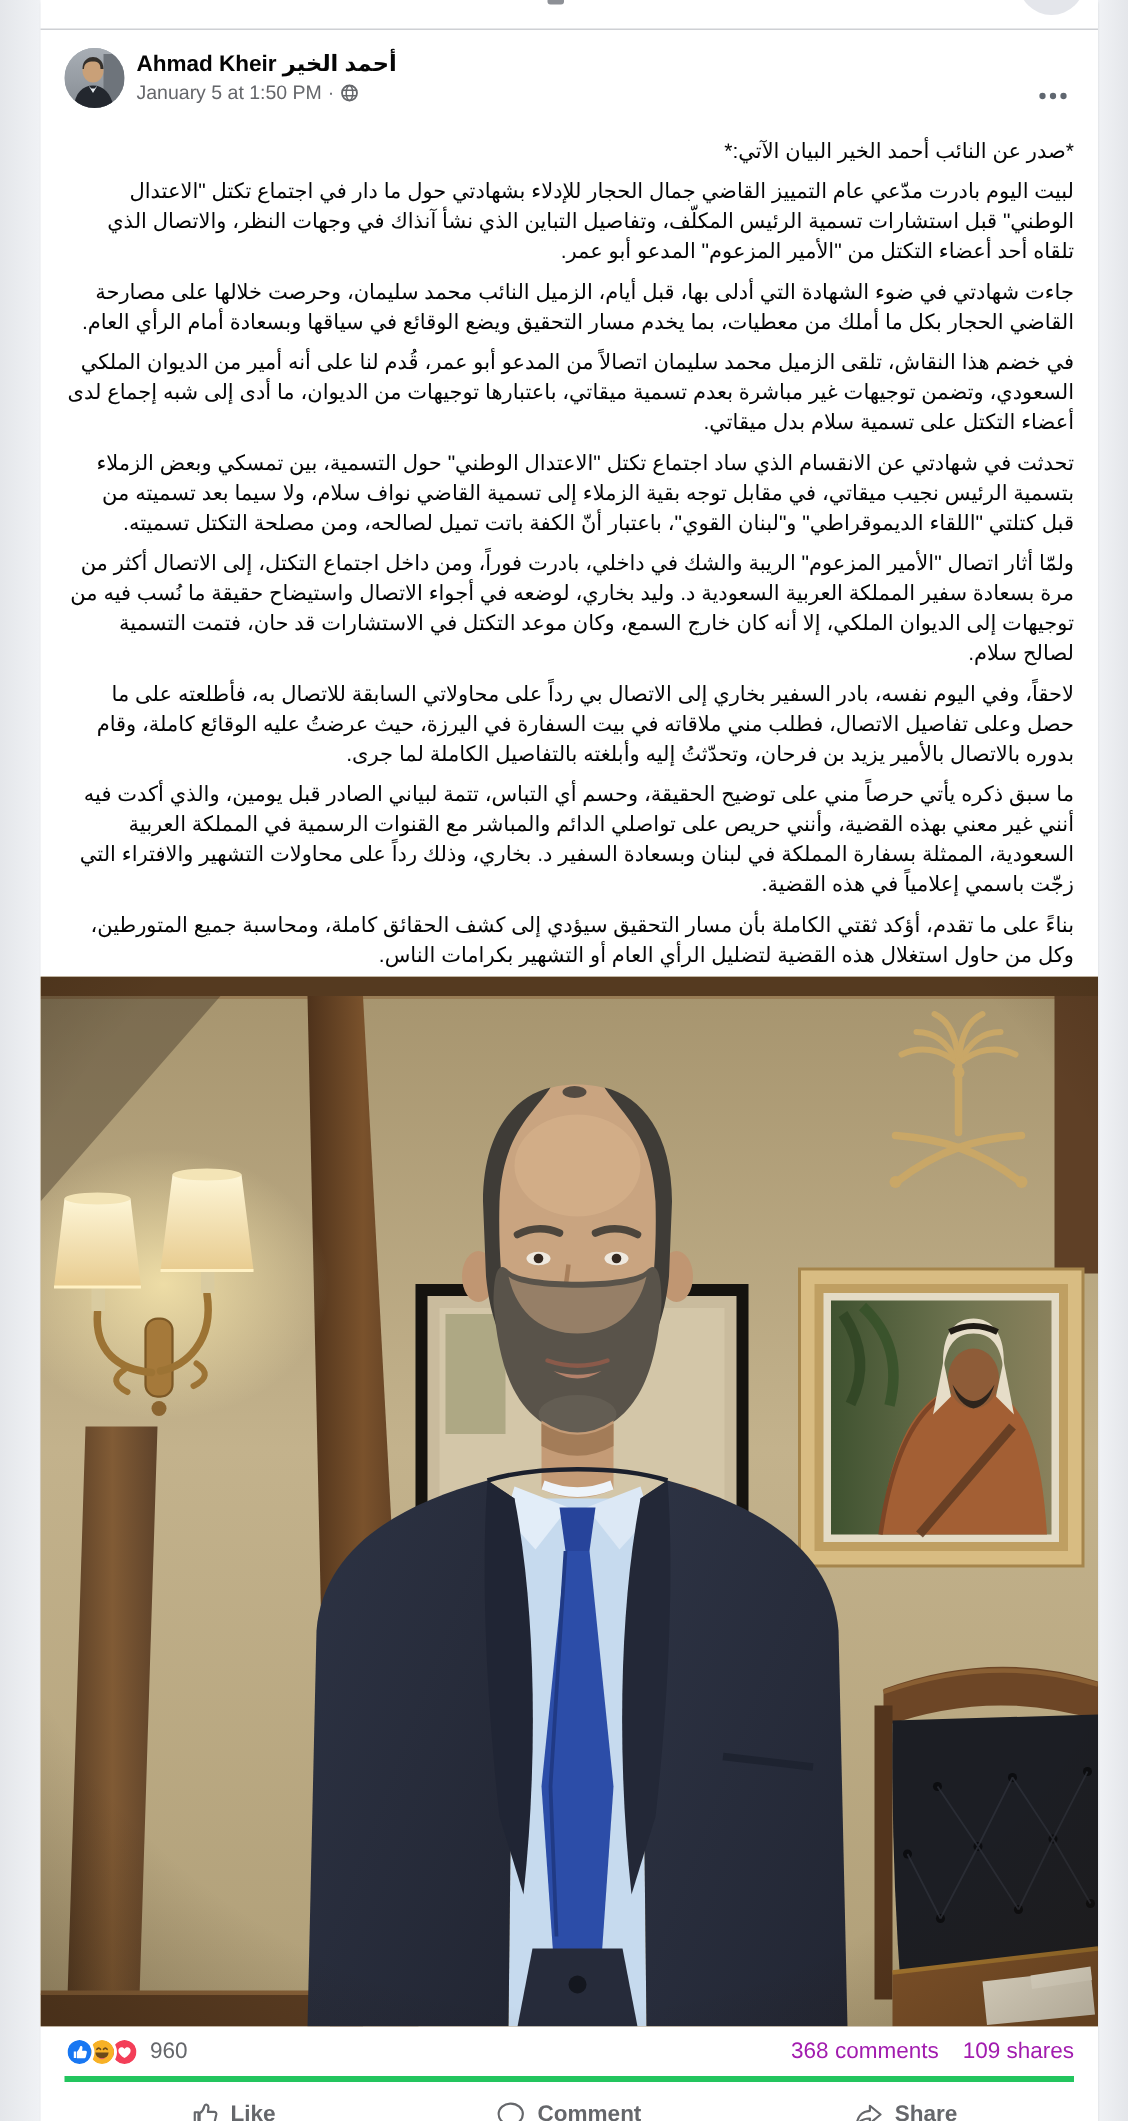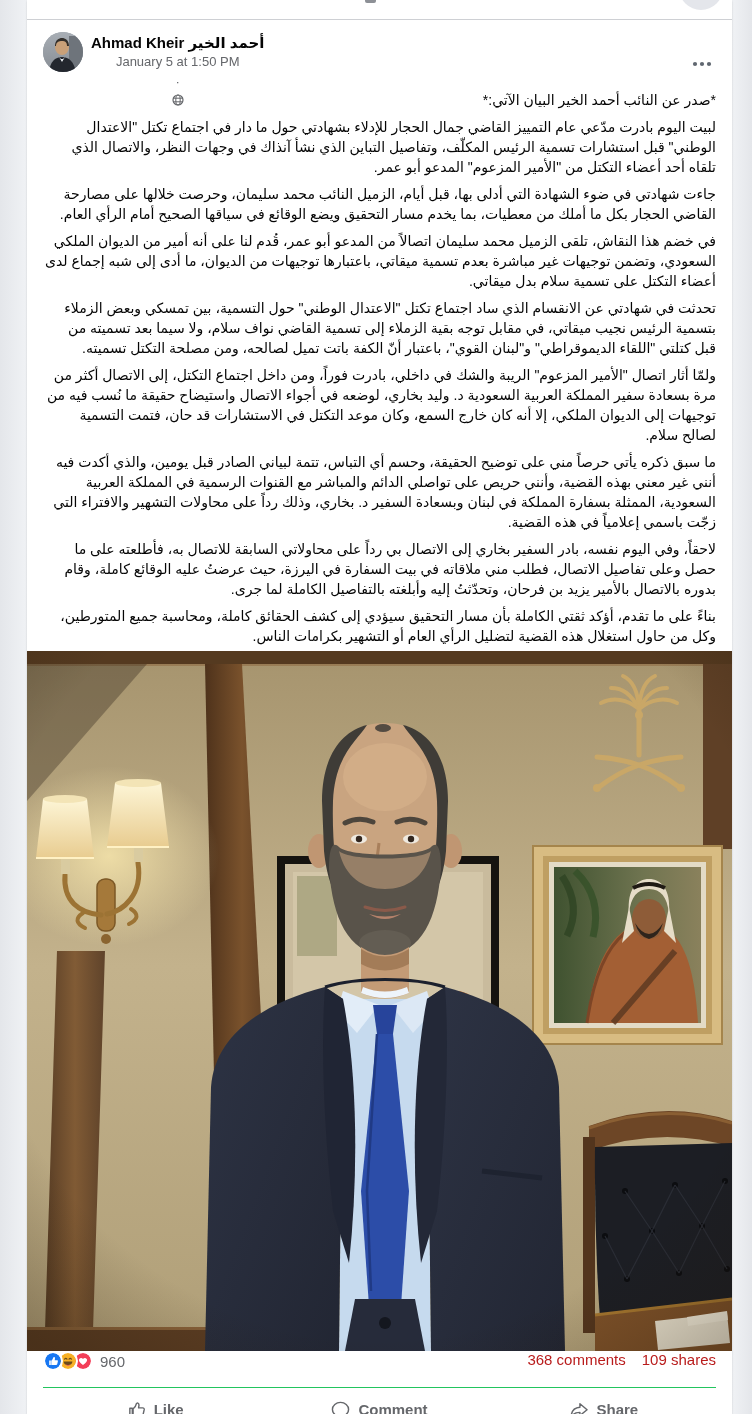--- a/index.html
+++ b/index.html
@@ -23,45 +23,45 @@
   .partial-text {
     position:absolute; left:338px; top:0; width:11px; height:3px;
     background:#8d9096; border-radius:0 0 2px 2px;
   }
   
   .post-header { position:relative; display:flex; padding:12px 16px 0; gap:8px; height:61px; }
   .avatar { width:40px; height:40px; border-radius:50%; overflow:hidden; flex:0 0 40px; background:#98a0a8; cursor:pointer; }
   .avatar svg { display:block; }
   .author-block { padding-top:1px; }
   .author-name { font-size:15px; font-weight:bold; color:#050505; line-height:19px; cursor:pointer; }
-  .meta-row { display:flex; align-items:center; gap:4px; margin-top:2px; color:#65676b; font-size:13px; line-height:16px;flex-direction:column; }
+  .meta-row { display:flex; align-items:center; gap:4px; margin-top:2px; color:#65676b; font-size:13px; line-height:16px; }
   .options-btn {
     position:absolute; right:12px; top:26px; width:36px; height:36px; border:none; background:transparent;
     display:flex; align-items:center; justify-content:center; border-radius:50%; cursor:pointer;
   }
   
   .post-text { height:570px; overflow:hidden; padding:9px 16px 0; }
   .post-text p {
     direction:rtl; unicode-bidi:plaintext;
     font-size:14px; line-height:20px; color:#050505; margin:0 0 7px;
   }
   
   .photo-wrap { height:700px; overflow:hidden; cursor:pointer; background:#b3a183; }
   .photo-wrap svg { display:block; }
   
   .engagement { padding:0 16px; }
-  .stats { height:37px; display:flex; align-items:flex-start; justify-content:space-between; border-bottom:1px solid #22c55e;gap:36px; }
+  .stats { height:37px; display:flex; align-items:center; justify-content:space-between; border-bottom:4px solid #22c55e;gap:36px; }
   .reactions-left { display:flex; align-items:center; cursor:pointer; }
   .rx { width:20px; height:20px; border-radius:50%; border:2px solid #fff; position:relative; }
   .rx svg { display:block; border-radius:50%; }
   .rx.like { z-index:3; }
   .rx.haha { z-index:2; margin-left:-5px; }
   .rx.love { z-index:1; margin-left:-5px; }
   .rx-count { margin-left:7px; font-size:15px; color:#65676b; }
-  .stats-right { display:flex; gap:16px; font-size:15px; color:#b91c1c; }
+  .stats-right { display:flex; gap:16px; font-size:15px; color:#a21caf; }
   .stats-right span { cursor:pointer; }
   .actions { display:flex; padding-top:4px; }
   .action-btn {
     flex:1; display:flex; align-items:center; justify-content:center; gap:8px;
     height:34px; border:none; background:transparent; border-radius:4px;
     color:#65676b; font-size:15px; font-weight:bold; font-family:inherit; cursor:pointer;
   }
   .action-btn svg { flex:0 0 auto; }
 </style>
 </head>
@@ -108,26 +108,26 @@
         <circle cx="3" cy="3" r="2.1" fill="#606770"></circle>
         <circle cx="10" cy="3" r="2.1" fill="#606770"></circle>
         <circle cx="17" cy="3" r="2.1" fill="#606770"></circle>
       </svg>
     </button>
   </div>
 
   <div class="post-text">
     <p>*صدر عن النائب أحمد الخير البيان الآتي:*</p>
     <p>لبيت اليوم بادرت مدّعي عام التمييز القاضي جمال الحجار للإدلاء بشهادتي حول ما دار في اجتماع تكتل "الاعتدال الوطني" قبل استشارات تسمية الرئيس المكلّف، وتفاصيل التباين الذي نشأ آنذاك في وجهات النظر، والاتصال الذي تلقاه أحد أعضاء التكتل من "الأمير المزعوم" المدعو أبو عمر.</p>
-    <p>جاءت شهادتي في ضوء الشهادة التي أدلى بها، قبل أيام، الزميل النائب محمد سليمان، وحرصت خلالها على مصارحة القاضي الحجار بكل ما أملك من معطيات، بما يخدم مسار التحقيق ويضع الوقائع في سياقها الصحيح أمام الرأي العام.</p>
+    <p>جاءت شهادتي في ضوء الشهادة التي أدلى بها، قبل أيام، الزميل النائب محمد سليمان، وحرصت خلالها على مصارحة القاضي الحجار بكل ما أملك من معطيات، بما يخدم مسار التحقيق ويضع الوقائع في سياقها وبسعادة أمام الرأي العام.</p>
     <p>في خضم هذا النقاش، تلقى الزميل محمد سليمان اتصالاً من المدعو أبو عمر، قُدم لنا على أنه أمير من الديوان الملكي السعودي، وتضمن توجيهات غير مباشرة بعدم تسمية ميقاتي، باعتبارها توجيهات من الديوان، ما أدى إلى شبه إجماع لدى أعضاء التكتل على تسمية سلام بدل ميقاتي.</p>
     <p>تحدثت في شهادتي عن الانقسام الذي ساد اجتماع تكتل "الاعتدال الوطني" حول التسمية، بين تمسكي وبعض الزملاء بتسمية الرئيس نجيب ميقاتي، في مقابل توجه بقية الزملاء إلى تسمية القاضي نواف سلام، ولا سيما بعد تسميته من قبل كتلتي "اللقاء الديموقراطي" و"لبنان القوي"، باعتبار أنّ الكفة باتت تميل لصالحه، ومن مصلحة التكتل تسميته.</p>
     <p>ولمّا أثار اتصال "الأمير المزعوم" الريبة والشك في داخلي، بادرت فوراً، ومن داخل اجتماع التكتل، إلى الاتصال أكثر من مرة بسعادة سفير المملكة العربية السعودية د. وليد بخاري، لوضعه في أجواء الاتصال واستيضاح حقيقة ما نُسب فيه من توجيهات إلى الديوان الملكي، إلا أنه كان خارج السمع، وكان موعد التكتل في الاستشارات قد حان، فتمت التسمية لصالح سلام.</p>
+    <p>لاحقاً، وفي اليوم نفسه، بادر السفير بخاري إلى الاتصال بي رداً على محاولاتي السابقة للاتصال به، فأطلعته على ما حصل وعلى تفاصيل الاتصال، فطلب مني ملاقاته في بيت السفارة في اليرزة، حيث عرضتُ عليه الوقائع كاملة، وقام بدوره بالاتصال بالأمير يزيد بن فرحان، وتحدّثتُ إليه وأبلغته بالتفاصيل الكاملة لما جرى.</p>
     <p>ما سبق ذكره يأتي حرصاً مني على توضيح الحقيقة، وحسم أي التباس، تتمة لبياني الصادر قبل يومين، والذي أكدت فيه أنني غير معني بهذه القضية، وأنني حريص على تواصلي الدائم والمباشر مع القنوات الرسمية في المملكة العربية السعودية، الممثلة بسفارة المملكة في لبنان وبسعادة السفير د. بخاري، وذلك رداً على محاولات التشهير والافتراء التي زجّت باسمي إعلامياً في هذه القضية.</p>
-    <p>لاحقاً، وفي اليوم نفسه، بادر السفير بخاري إلى الاتصال بي رداً على محاولاتي السابقة للاتصال به، فأطلعته على ما حصل وعلى تفاصيل الاتصال، فطلب مني ملاقاته في بيت السفارة في اليرزة، حيث عرضتُ عليه الوقائع كاملة، وقام بدوره بالاتصال بالأمير يزيد بن فرحان، وتحدّثتُ إليه وأبلغته بالتفاصيل الكاملة لما جرى.</p>
     <p>بناءً على ما تقدم، أؤكد ثقتي الكاملة بأن مسار التحقيق سيؤدي إلى كشف الحقائق كاملة، ومحاسبة جميع المتورطين، وكل من حاول استغلال هذه القضية لتضليل الرأي العام أو التشهير بكرامات الناس.</p>
   </div>
 
   <div class="photo-wrap">
     <svg width="705" height="700" viewBox="0 0 705 700" preserveAspectRatio="none">
       <defs>
         <linearGradient id="wallg" x1="0" y1="0" x2="0" y2="1">
           <stop offset="0" stop-color="#a6946e"></stop>
           <stop offset="0.45" stop-color="#c3b28c"></stop>
           <stop offset="1" stop-color="#b09f78"></stop>

